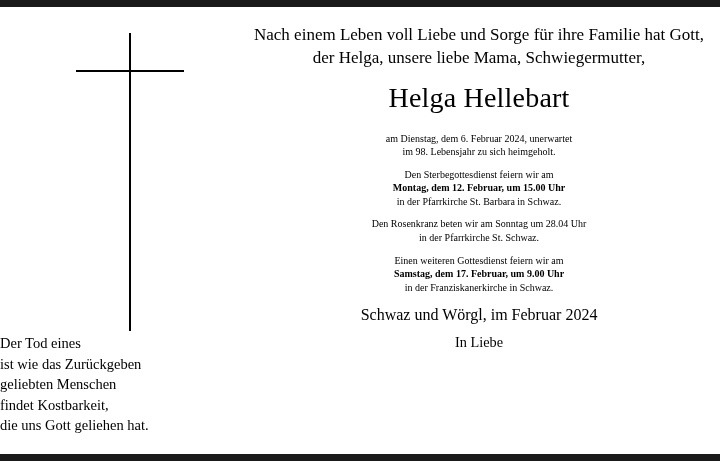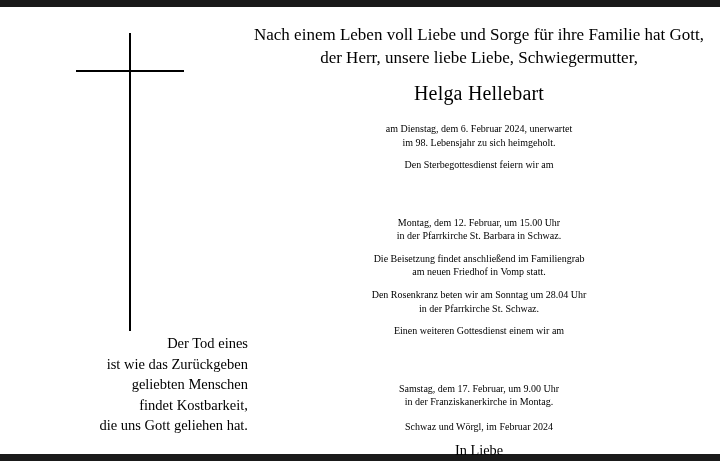--- a/index.html
+++ b/index.html
@@ -52,21 +52,21 @@
   .cross-horizontal {
     position: absolute;
     left: 76px;
     top: 41px;
     width: 108px;
     height: 2px;
     background: #000000;
   }
   .verse {
     position: relative;
-    text-align: right;
+    text-align: left;
     font-size: 14.5px;
     line-height: 1.42;
     padding-bottom: 18px;
     width: 100%;
   }
   .verse div {
     white-space: nowrap;
   }
   .right-column {
     flex: 1 1 auto;
@@ -78,43 +78,42 @@
   }
   .intro {
     font-size: 17px;
     line-height: 1.38;
     margin-top: 4px;
   }
   .intro div {
     white-space: nowrap;
   }
   .name {
-    font-size: 20px;
+    font-size: 28px;
     line-height: 1.2;
     margin-top: 11px;
     margin-bottom: 9px;
     letter-spacing: 0.2px;
   }
   .block {
     font-size: 10px;
     line-height: 1.36;
     margin-top: 9px;
   }
   .block div {
     white-space: nowrap;
   }
   .block .bold {
-    font-weight: normal;
-    margin-top: 44px;
+    font-weight: bold;
   }
   .tight {
     margin-top: 8px;
   }
   .place-line {
-    font-size: 10px;
+    font-size: 16px;
     margin-top: 12px;
   }
   .inliebe {
     font-size: 14.3px;
     margin-top: 10px;
   }
 </style>
 </head>
 <body>
 
@@ -131,50 +130,46 @@
       <div>geliebten Menschen</div>
       <div>findet Kostbarkeit,</div>
       <div>die uns Gott geliehen hat.</div>
     </div>
   </div>
 
   <div class="right-column">
 
     <div class="intro">
       <div>Nach einem Leben voll Liebe und Sorge für ihre Familie hat Gott,</div>
-      <div>der Herr, unsere liebe Liebe, Schwiegermutter,</div>
+      <div>der Helga, unsere liebe Mama, Schwiegermutter,</div>
     </div>
 
     <div class="name">Helga Hellebart</div>
 
     <div class="block tight">
       <div>am Dienstag, dem 6. Februar 2024, unerwartet</div>
       <div>im 98. Lebensjahr zu sich heimgeholt.</div>
     </div>
 
     <div class="block">
       <div>Den Sterbegottesdienst feiern wir am</div>
       <div class="bold">Montag, dem 12. Februar, um 15.00 Uhr</div>
       <div>in der Pfarrkirche St. Barbara in Schwaz.</div>
     </div>
 
-    <div class="block">
-      <div>Die Beisetzung findet anschließend im Familiengrab</div>
-      <div>am neuen Friedhof in Vomp statt.</div>
-    </div>
 
     <div class="block">
       <div>Den Rosenkranz beten wir am Sonntag um 28.04 Uhr</div>
       <div>in der Pfarrkirche St. Schwaz.</div>
     </div>
 
     <div class="block">
-      <div>Einen weiteren Gottesdienst einem wir am</div>
+      <div>Einen weiteren Gottesdienst feiern wir am</div>
       <div class="bold">Samstag, dem 17. Februar, um 9.00 Uhr</div>
-      <div>in der Franziskanerkirche in Montag.</div>
+      <div>in der Franziskanerkirche in Schwaz.</div>
     </div>
 
     <div class="place-line">Schwaz und Wörgl, im Februar 2024</div>
 
     <div class="inliebe">In Liebe</div>
 
   </div>
 </div>
 
 </body></html>

